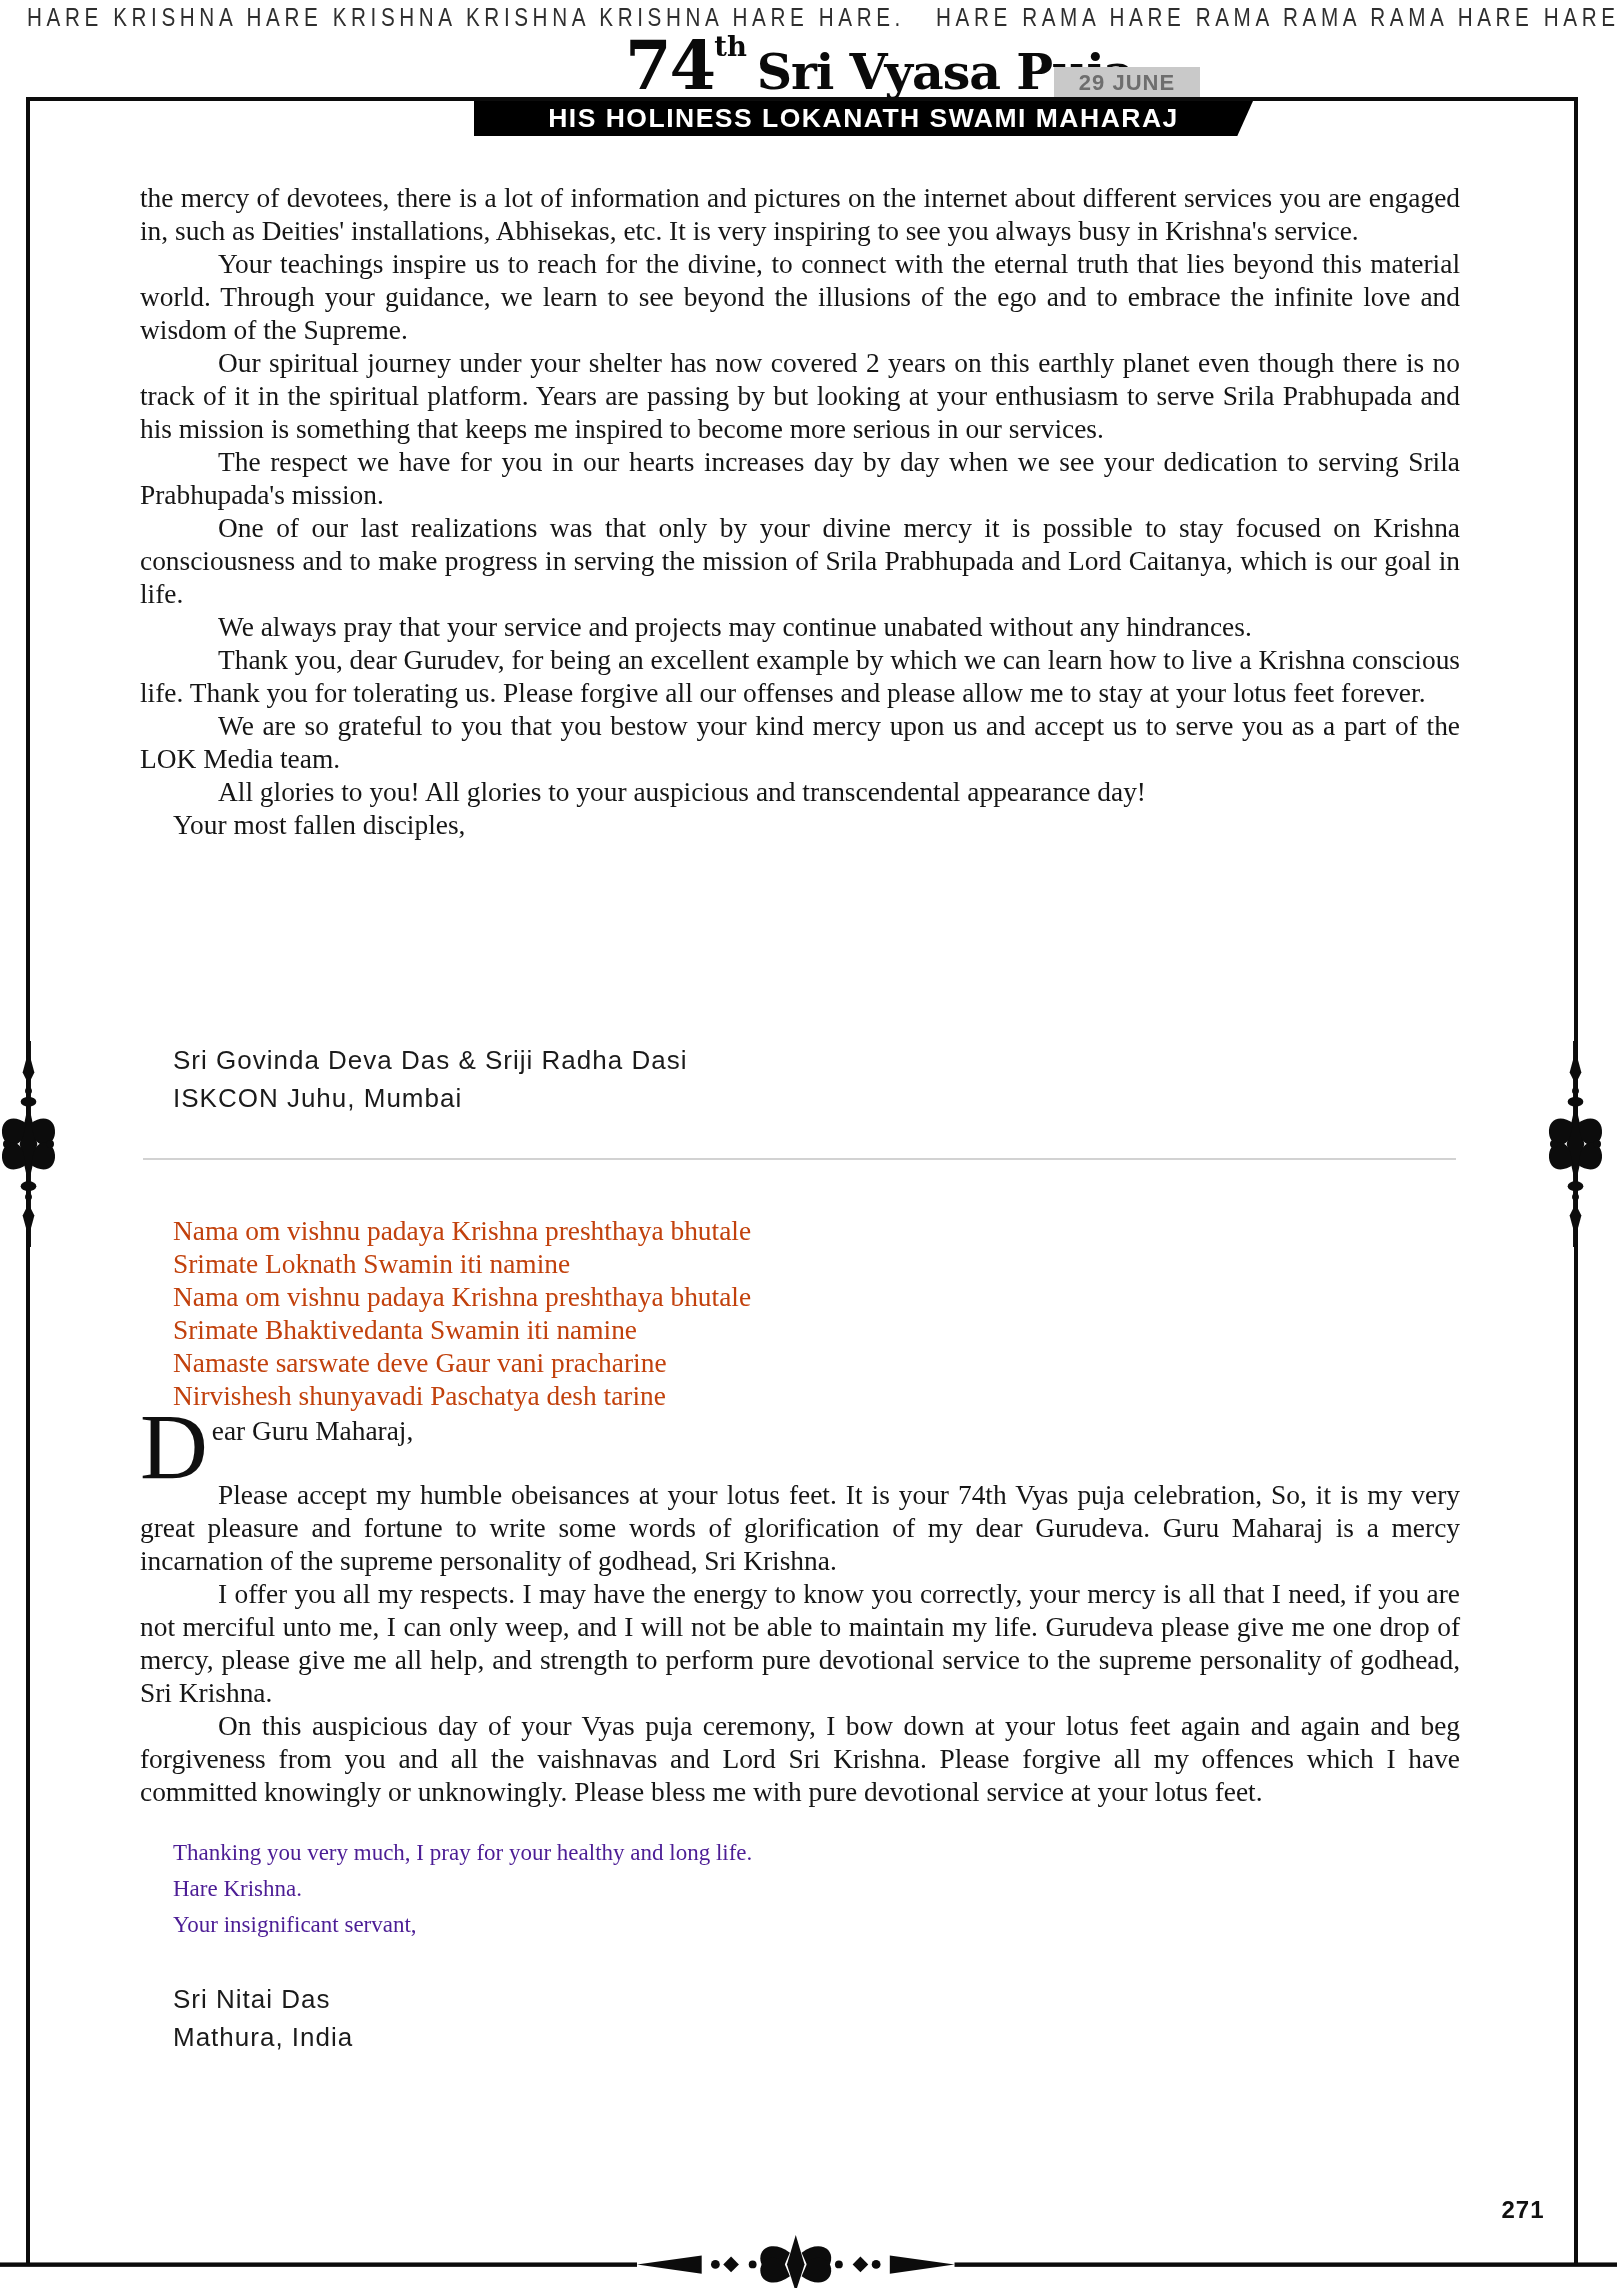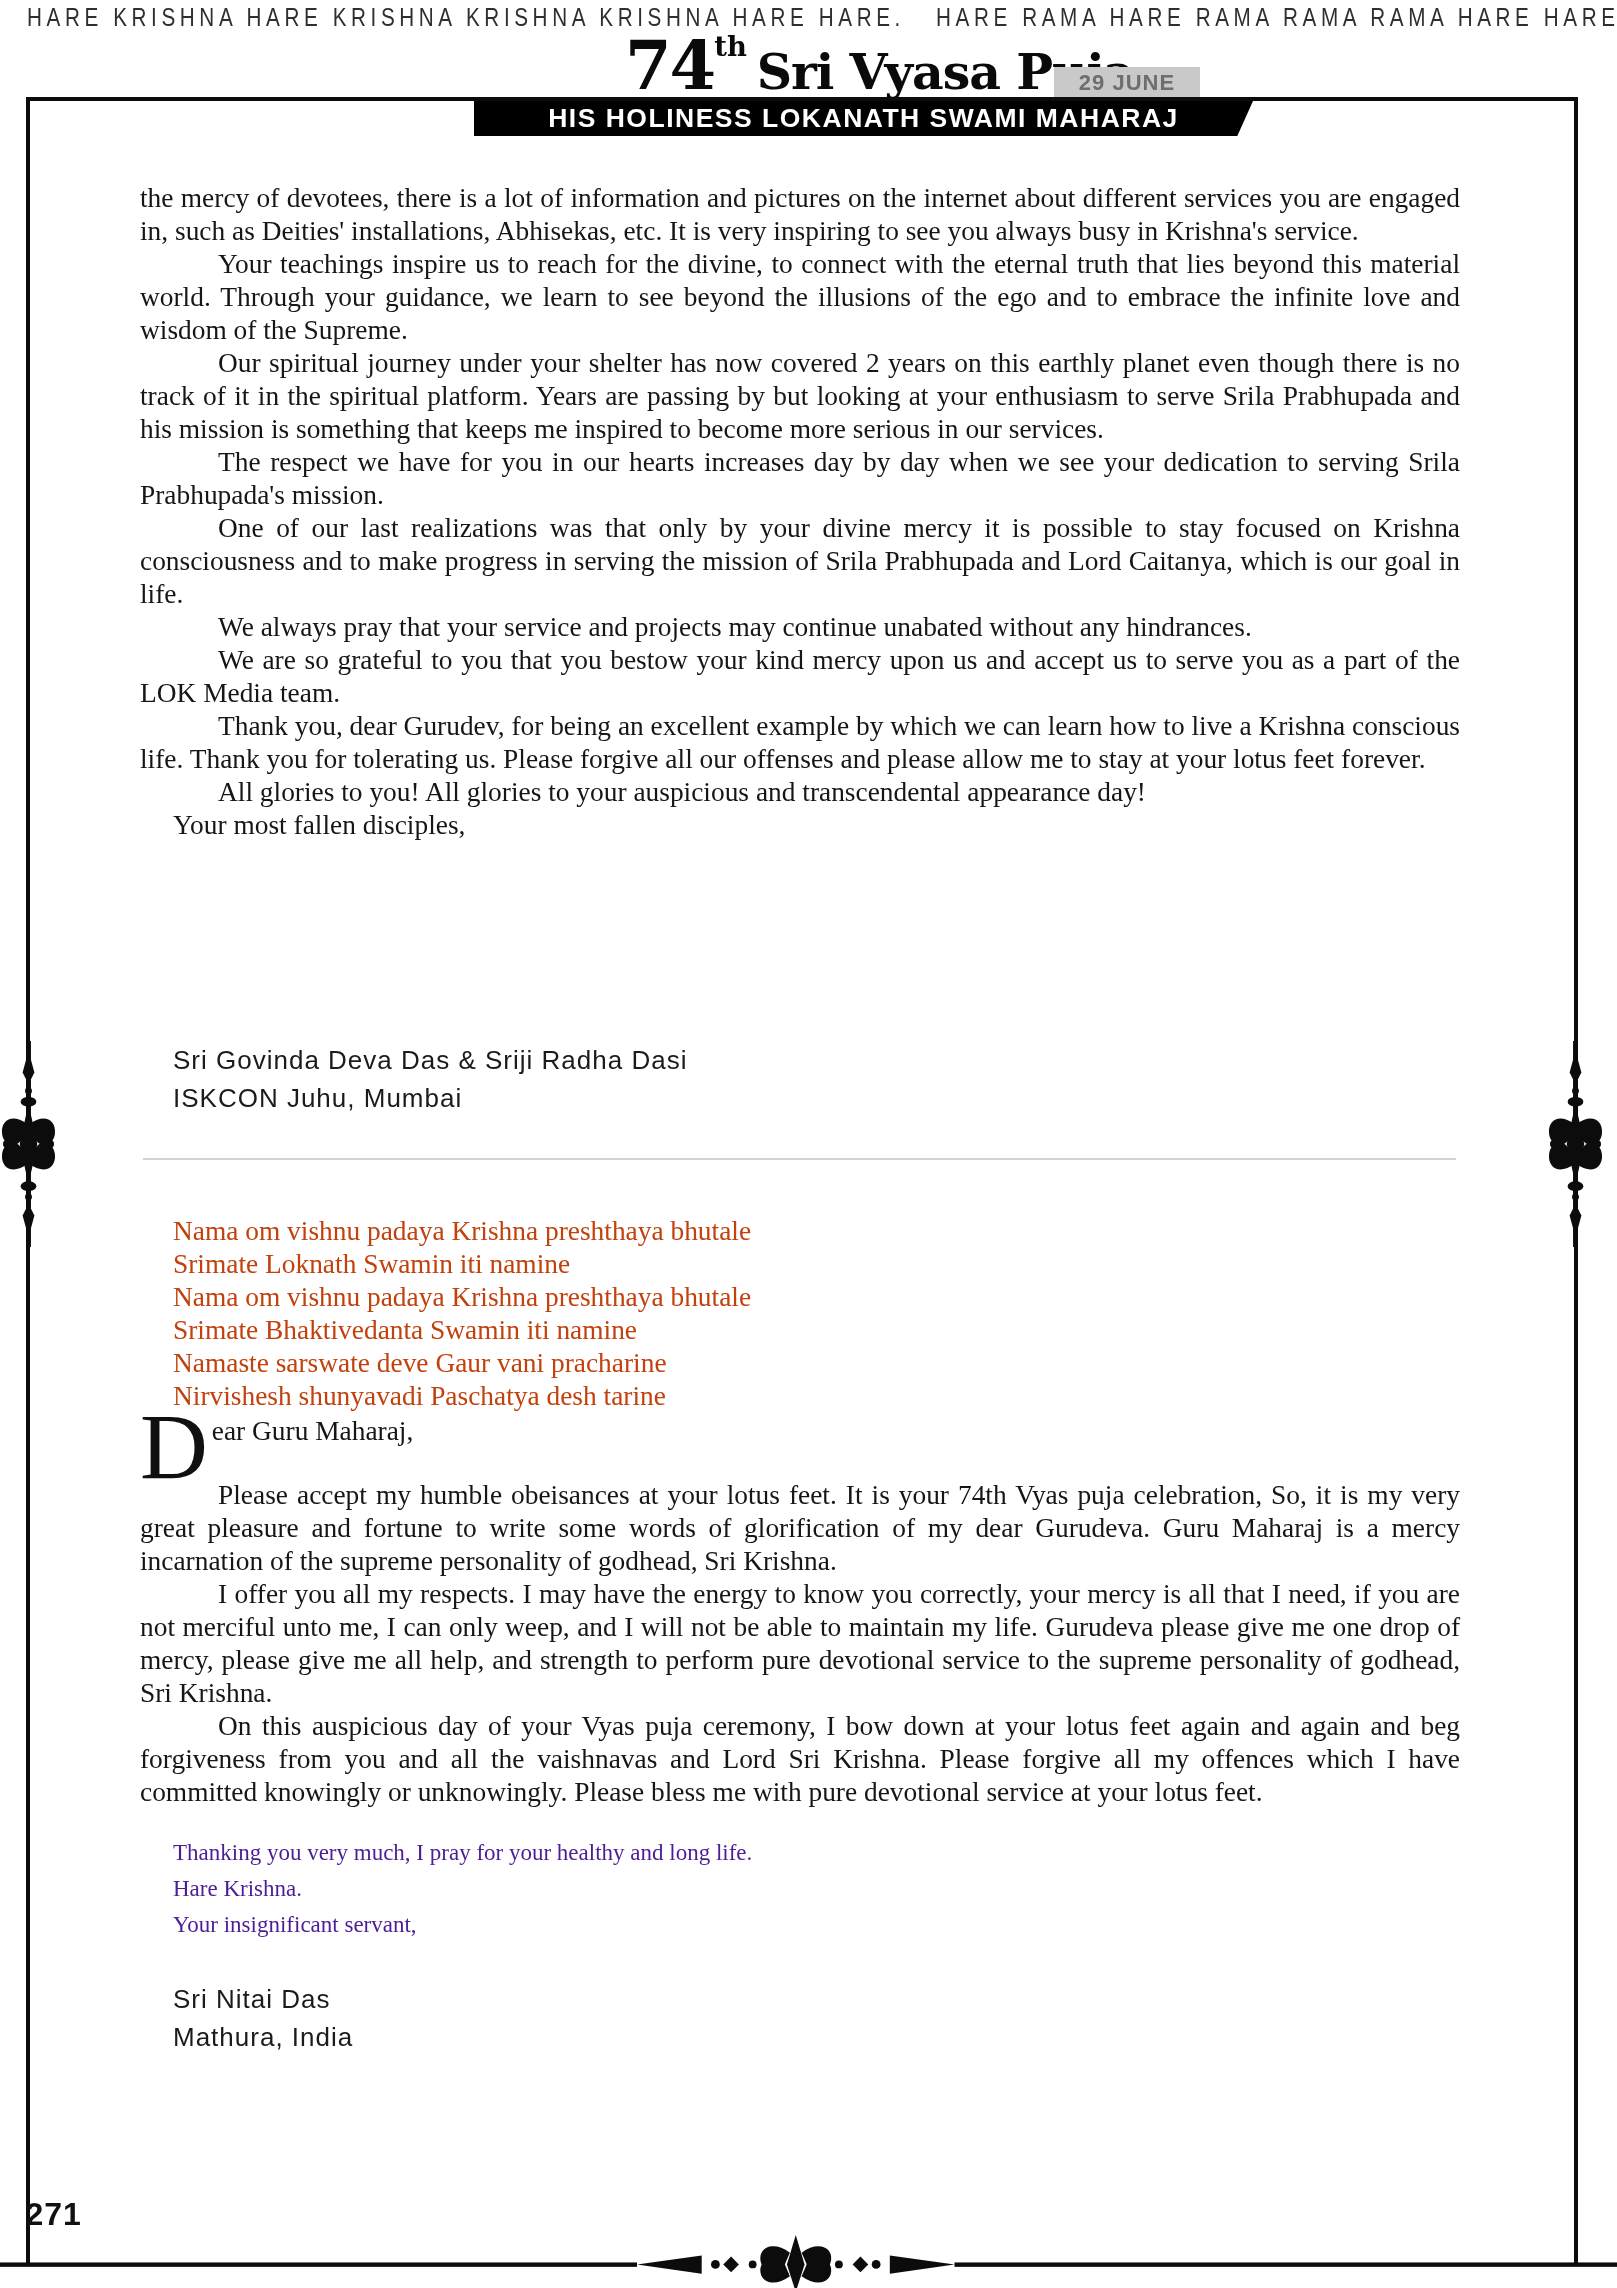--- a/index.html
+++ b/index.html
@@ -53,22 +53,22 @@
   .verses{position:absolute;left:173px;top:1215px;font-size:27.4px;line-height:33px;color:#c2410c;}
   .verses div{margin:0;}
 
   .salutation{position:absolute;left:140px;top:1399px;display:flex;align-items:flex-start;}
   .dropcap{font-family:"Liberation Serif",serif;font-size:94px;line-height:1;color:#101010;
            margin-right:3.9px;}
   .sal-rest{font-size:27.4px;line-height:32px;margin-top:15.7px;color:#161616;}
 
   .closing2{position:absolute;left:173px;top:1835px;font-size:23px;line-height:36px;color:#4c1d95;}
 
-  .pagenum{position:absolute;left:25.5px;top:2196px;width:1519px;text-align:left;
-           font-family:"Liberation Sans",sans-serif;font-weight:bold;font-size:32px;
+  .pagenum{position:absolute;left:25.5px;top:2196px;width:1519px;text-align:right;
+           font-family:"Liberation Sans",sans-serif;font-weight:bold;font-size:24px;
            letter-spacing:1px;color:#111;}
 
   .fleuron{position:absolute;width:63px;height:206px;}
   #fleuron-left{left:-2.9px;top:1041px;}
   #fleuron-right{left:1544px;top:1041px;}
 
   .bottom-orn{position:absolute;left:0;top:2231px;width:1617px;height:58px;}
 </style>
 </head>
 <body>
@@ -87,22 +87,22 @@
 
   <div class="banner">HIS HOLINESS LOKANATH SWAMI MAHARAJ</div>
 
   <div class="bodytext" id="letter1-body">
     <p>the mercy of devotees, there is a lot of information and pictures on the internet about different services you are engaged in, such as Deities' installations, Abhisekas, etc. It is very inspiring to see you always busy in Krishna's service.</p>
     <p class="ind">Your teachings inspire us to reach for the divine, to connect with the eternal truth that lies beyond this material world. Through your guidance, we learn to see beyond the illusions of the ego and to embrace the infinite love and wisdom of the Supreme.</p>
     <p class="ind">Our spiritual journey under your shelter has now covered 2 years on this earthly planet even though there is no track of it in the spiritual platform. Years are passing by but looking at your enthusiasm to serve Srila Prabhupada and his mission is something that keeps me inspired to become more serious in our services.</p>
     <p class="ind">The respect we have for you in our hearts increases day by day when we see your dedication to serving Srila Prabhupada's mission.</p>
     <p class="ind">One of our last realizations was that only by your divine mercy it is possible to stay focused on Krishna consciousness and to make progress in serving the mission of Srila Prabhupada and Lord Caitanya, which is our goal in life.</p>
     <p class="ind">We always pray that your service and projects may continue unabated without any hindrances.</p>
+    <p class="ind">Thank you, dear Gurudev, for being an excellent example by which we can learn how to live a Krishna conscious life. Thank you for tolerating us. Please forgive all our offenses and please allow me to stay at your lotus feet forever.</p>
     <p class="ind">We are so grateful to you that you bestow your kind mercy upon us and accept us to serve you as a part of the LOK Media team.</p>
-    <p class="ind">Thank you, dear Gurudev, for being an excellent example by which we can learn how to live a Krishna conscious life. Thank you for tolerating us. Please forgive all our offenses and please allow me to stay at your lotus feet forever.</p>
     <p class="ind">All glories to you! All glories to your auspicious and transcendental appearance day!</p>
     <p class="close">Your most fallen disciples,</p>
   </div>
 
   <div class="sig" id="sig1">
     <div>Sri Govinda Deva Das &amp; Sriji Radha Dasi</div>
     <div>ISKCON Juhu, Mumbai</div>
   </div>
 
   <div class="divider"></div>

